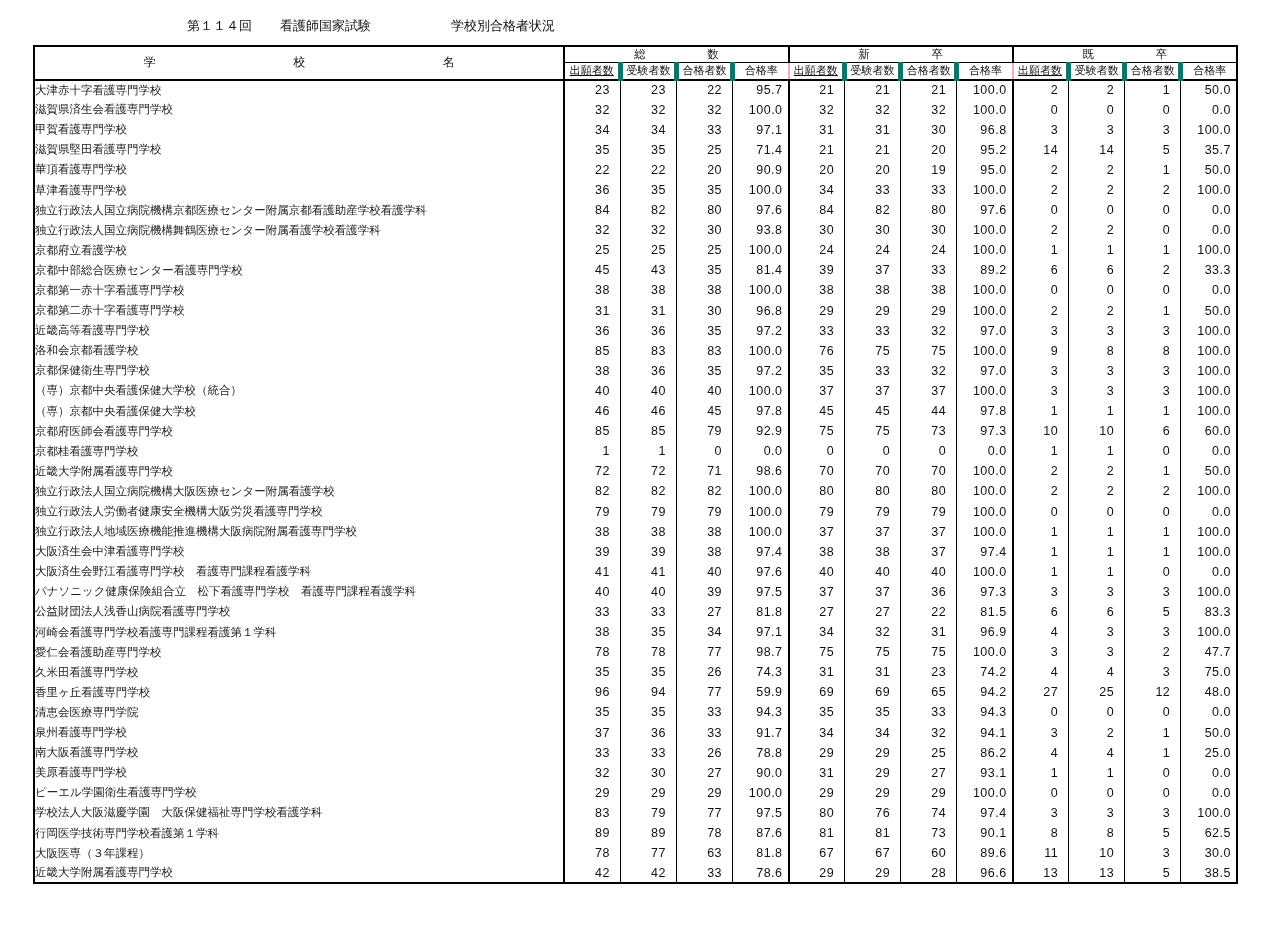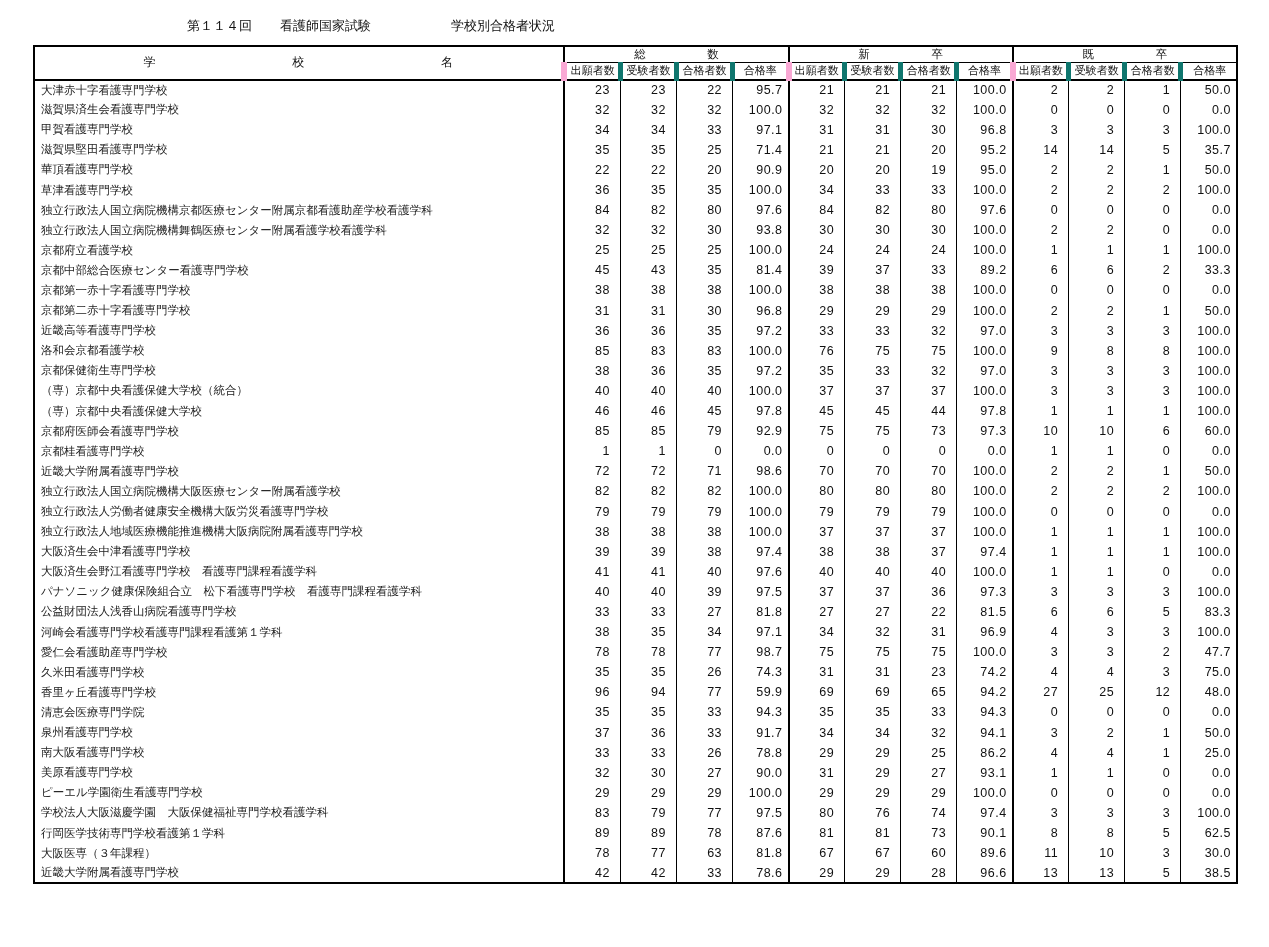--- a/index.html
+++ b/index.html
@@ -31,26 +31,26 @@
   tr.group-row { height: 16px; }
   tr.sub-row  { height: 17px; }
 
   th.school-head { border-right: 2px solid #000; }
   .spread { display: flex; justify-content: space-around; align-items: center; width: 100%; }
   th.school-head .spread { padding: 0 40px; font-size: 12px; }
   th.group { border-bottom: 1px solid #000; font-size: 11.5px; }
   th.group .spread { padding: 0 38px; }
   th.g-start { border-left: 2px solid #000; }
   tr.sub-row th { border-left: 5px solid #0f766e; font-size: 11px; text-align: center; }
-  tr.sub-row th.g-start { border-left: 6px solid #f9a8d4; }
+  tr.sub-row th.g-start { border-left: 2px solid #f9a8d4; text-decoration: underline; }
   thead tr.sub-row th, thead th.school-head { border-bottom: 2px solid #000; }
 
   tbody td { height: 20.1px; padding: 0; vertical-align: middle; }
   tbody td.school {
-    text-align: left; padding-left: 6px;
+    text-align: left; padding-left: 0;
     font-size: 11.5px; color: #222;
     white-space: nowrap; overflow: hidden;
   }
   tbody td.num {
     font-family: "Liberation Sans", "DejaVu Sans", sans-serif;
     font-size: 12.5px; color: #111;
     text-align: right; padding-right: 10px;
     border-left: 1px solid #000;
     letter-spacing: 0.5px;
   }

